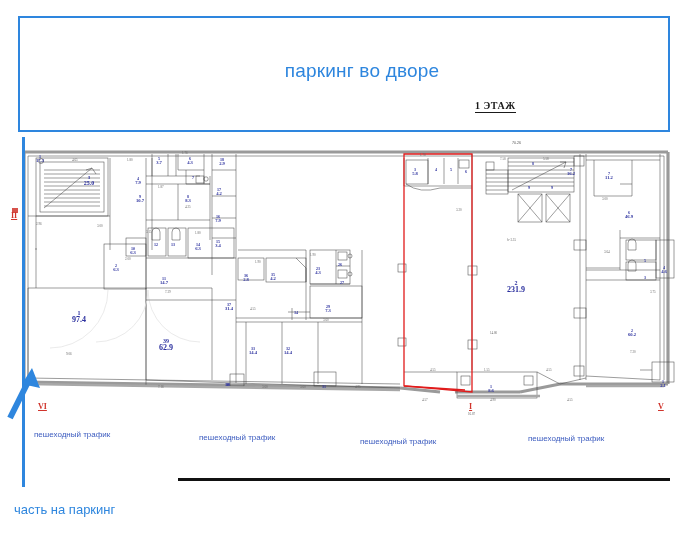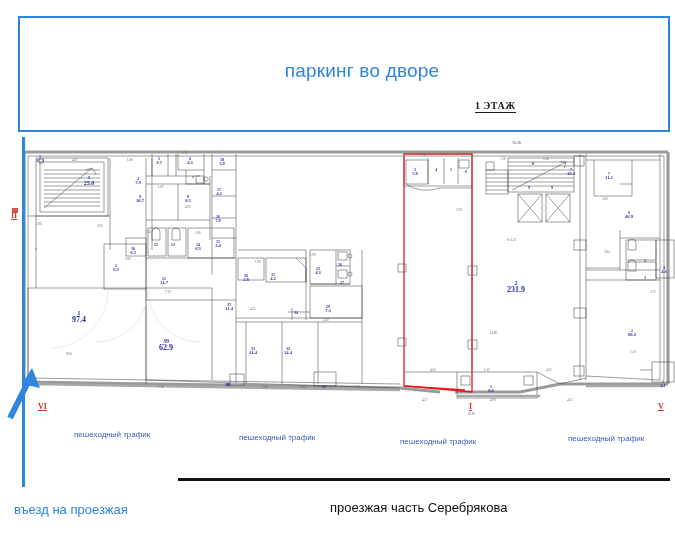--- a/index.html
+++ b/index.html
@@ -74,21 +74,20 @@
     width: 675px; height: 270px;
   }
   #plan svg { display: block; }
 
   
   .traffic {
     position: absolute;
     font-size: 8px;
     color: #3b5bbf;
     white-space: nowrap;
-    margin-left: 40px;
   }
   .edge-mark {
     position: absolute;
     font-family: "Liberation Serif", serif;
     font-size: 8px;
     font-weight: bold;
     color: #d0342c;
     text-decoration: underline;
   }
 
@@ -629,22 +628,21 @@
       <div class="traffic" style="left: 199px; top: 433px;">пешеходный трафик</div>
       <div class="traffic" style="left: 360px; top: 437px;">пешеходный трафик</div>
       <div class="traffic" style="left: 528px; top: 434px;">пешеходный трафик</div>
       <div class="edge-mark" style="left: 38px; top: 402px;">VI</div>
       <div class="edge-mark" style="left: 469px; top: 402px;">I</div>
       <div class="edge-mark" style="left: 658px; top: 402px;">V</div>
       <div class="edge-mark" style="left: 11px; top: 211px;">II</div>
     </div>
 
   <div id="street-line"></div>
-  <div id="street-label">проезжая часть Серебрякова</div>
 
   <div id="entrance-line"></div>
   <svg id="entrance-arrow" width="46" height="60">
     <path d="M8 58 L30 14" stroke="#2E86DE" stroke-width="6" fill="none"></path>
     <path d="M30 8 L38 28 L20 24 Z" fill="#2E86DE"></path>
   </svg>
-  <div id="entrance-label">въезд на проезжая</div>
+  <div id="entrance-label">часть на паркинг</div>
 
 </div>
 
 </body></html>

